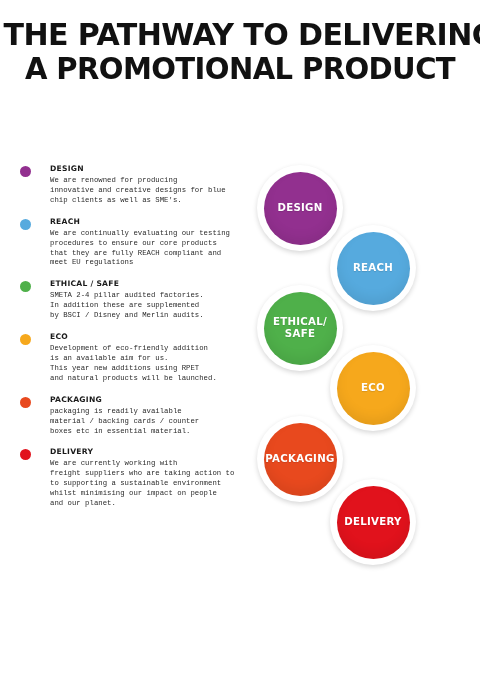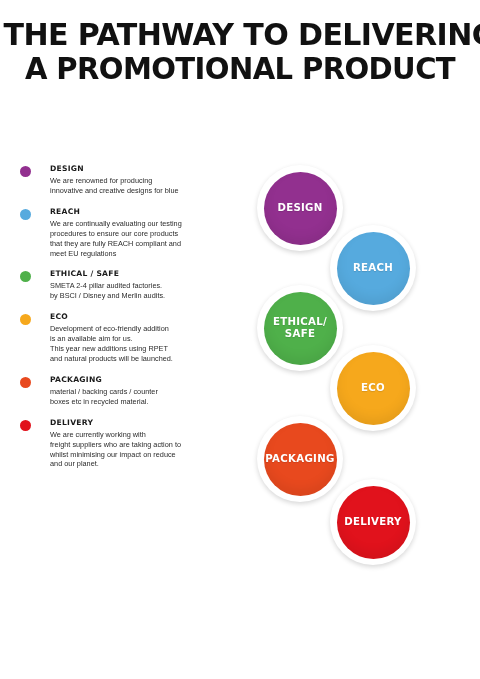--- a/index.html
+++ b/index.html
@@ -67,21 +67,21 @@
     font-weight: 700;
     font-size: 7.6px;
     letter-spacing: 0.25px;
     color: #1a1a1a;
     line-height: 10px;
     margin-bottom: 2px;
     white-space: nowrap;
   }
 
   .legend-body {
-    font-family: Liberation Sans, sans-serif;
+    font-family: Liberation Mono, monospace;
     font-size: 7.3px;
     line-height: 9.9px;
     color: #2b2b2b;
     letter-spacing: 0.01px;
   }
   .legend-body div { white-space: nowrap; }
 
   
   #chain {
     position: absolute;
@@ -135,65 +135,69 @@
     <div class="title-line l2">A PROMOTIONAL PRODUCT</div>
   </div>
 
   <div id="legend">
       <div class="legend-item">
         <span class="legend-bullet" style="background: rgb(146, 48, 143);"></span>
         <div class="legend-heading">DESIGN</div>
         <div class="legend-body">
           <div>We are renowned for producing</div>
           <div>innovative and creative designs for blue</div>
+          <div>chip clients as well as SME's.</div>
         </div>
       </div>
       <div class="legend-item">
         <span class="legend-bullet" style="background: rgb(86, 170, 222);"></span>
         <div class="legend-heading">REACH</div>
         <div class="legend-body">
           <div>We are continually evaluating our testing</div>
           <div>procedures to ensure our core products</div>
           <div>that they are fully REACH compliant and</div>
           <div>meet EU regulations</div>
         </div>
       </div>
       <div class="legend-item">
         <span class="legend-bullet" style="background: rgb(79, 176, 74);"></span>
         <div class="legend-heading">ETHICAL / SAFE</div>
         <div class="legend-body">
           <div>SMETA 2-4 pillar audited factories.</div>
+          <div>In addition these are supplemented</div>
           <div>by BSCI / Disney and Merlin audits.</div>
         </div>
       </div>
       <div class="legend-item">
         <span class="legend-bullet" style="background: rgb(246, 168, 28);"></span>
         <div class="legend-heading">ECO</div>
         <div class="legend-body">
           <div>Development of eco-friendly addition</div>
           <div>is an available aim for us.</div>
           <div>This year new additions using RPET</div>
           <div>and natural products will be launched.</div>
         </div>
       </div>
       <div class="legend-item">
         <span class="legend-bullet" style="background: rgb(232, 73, 30);"></span>
         <div class="legend-heading">PACKAGING</div>
         <div class="legend-body">
+          <div>packaging is readily available</div>
           <div>material / backing cards / counter</div>
-          <div>boxes etc in recycled material.</div>
+          <div>boxes etc in essential material.</div>
         </div>
       </div>
       <div class="legend-item">
         <span class="legend-bullet" style="background: rgb(225, 18, 28);"></span>
         <div class="legend-heading">DELIVERY</div>
         <div class="legend-body">
           <div>We are currently working with</div>
           <div>freight suppliers who are taking action to</div>
-          <div>whilst minimising our impact on reduce</div>
+          <div>to supporting a sustainable environment</div>
+          <div>whilst minimising our impact on people</div>
           <div>and our planet.</div>
         </div>
       </div>
     </div>
 
   <div id="chain">
       <div class="node" style="left: 257px; top: 165px;">
         <div class="disc" style="background: rgb(146, 48, 143);">
           <div class="disc-label">DESIGN</div>
         </div>

